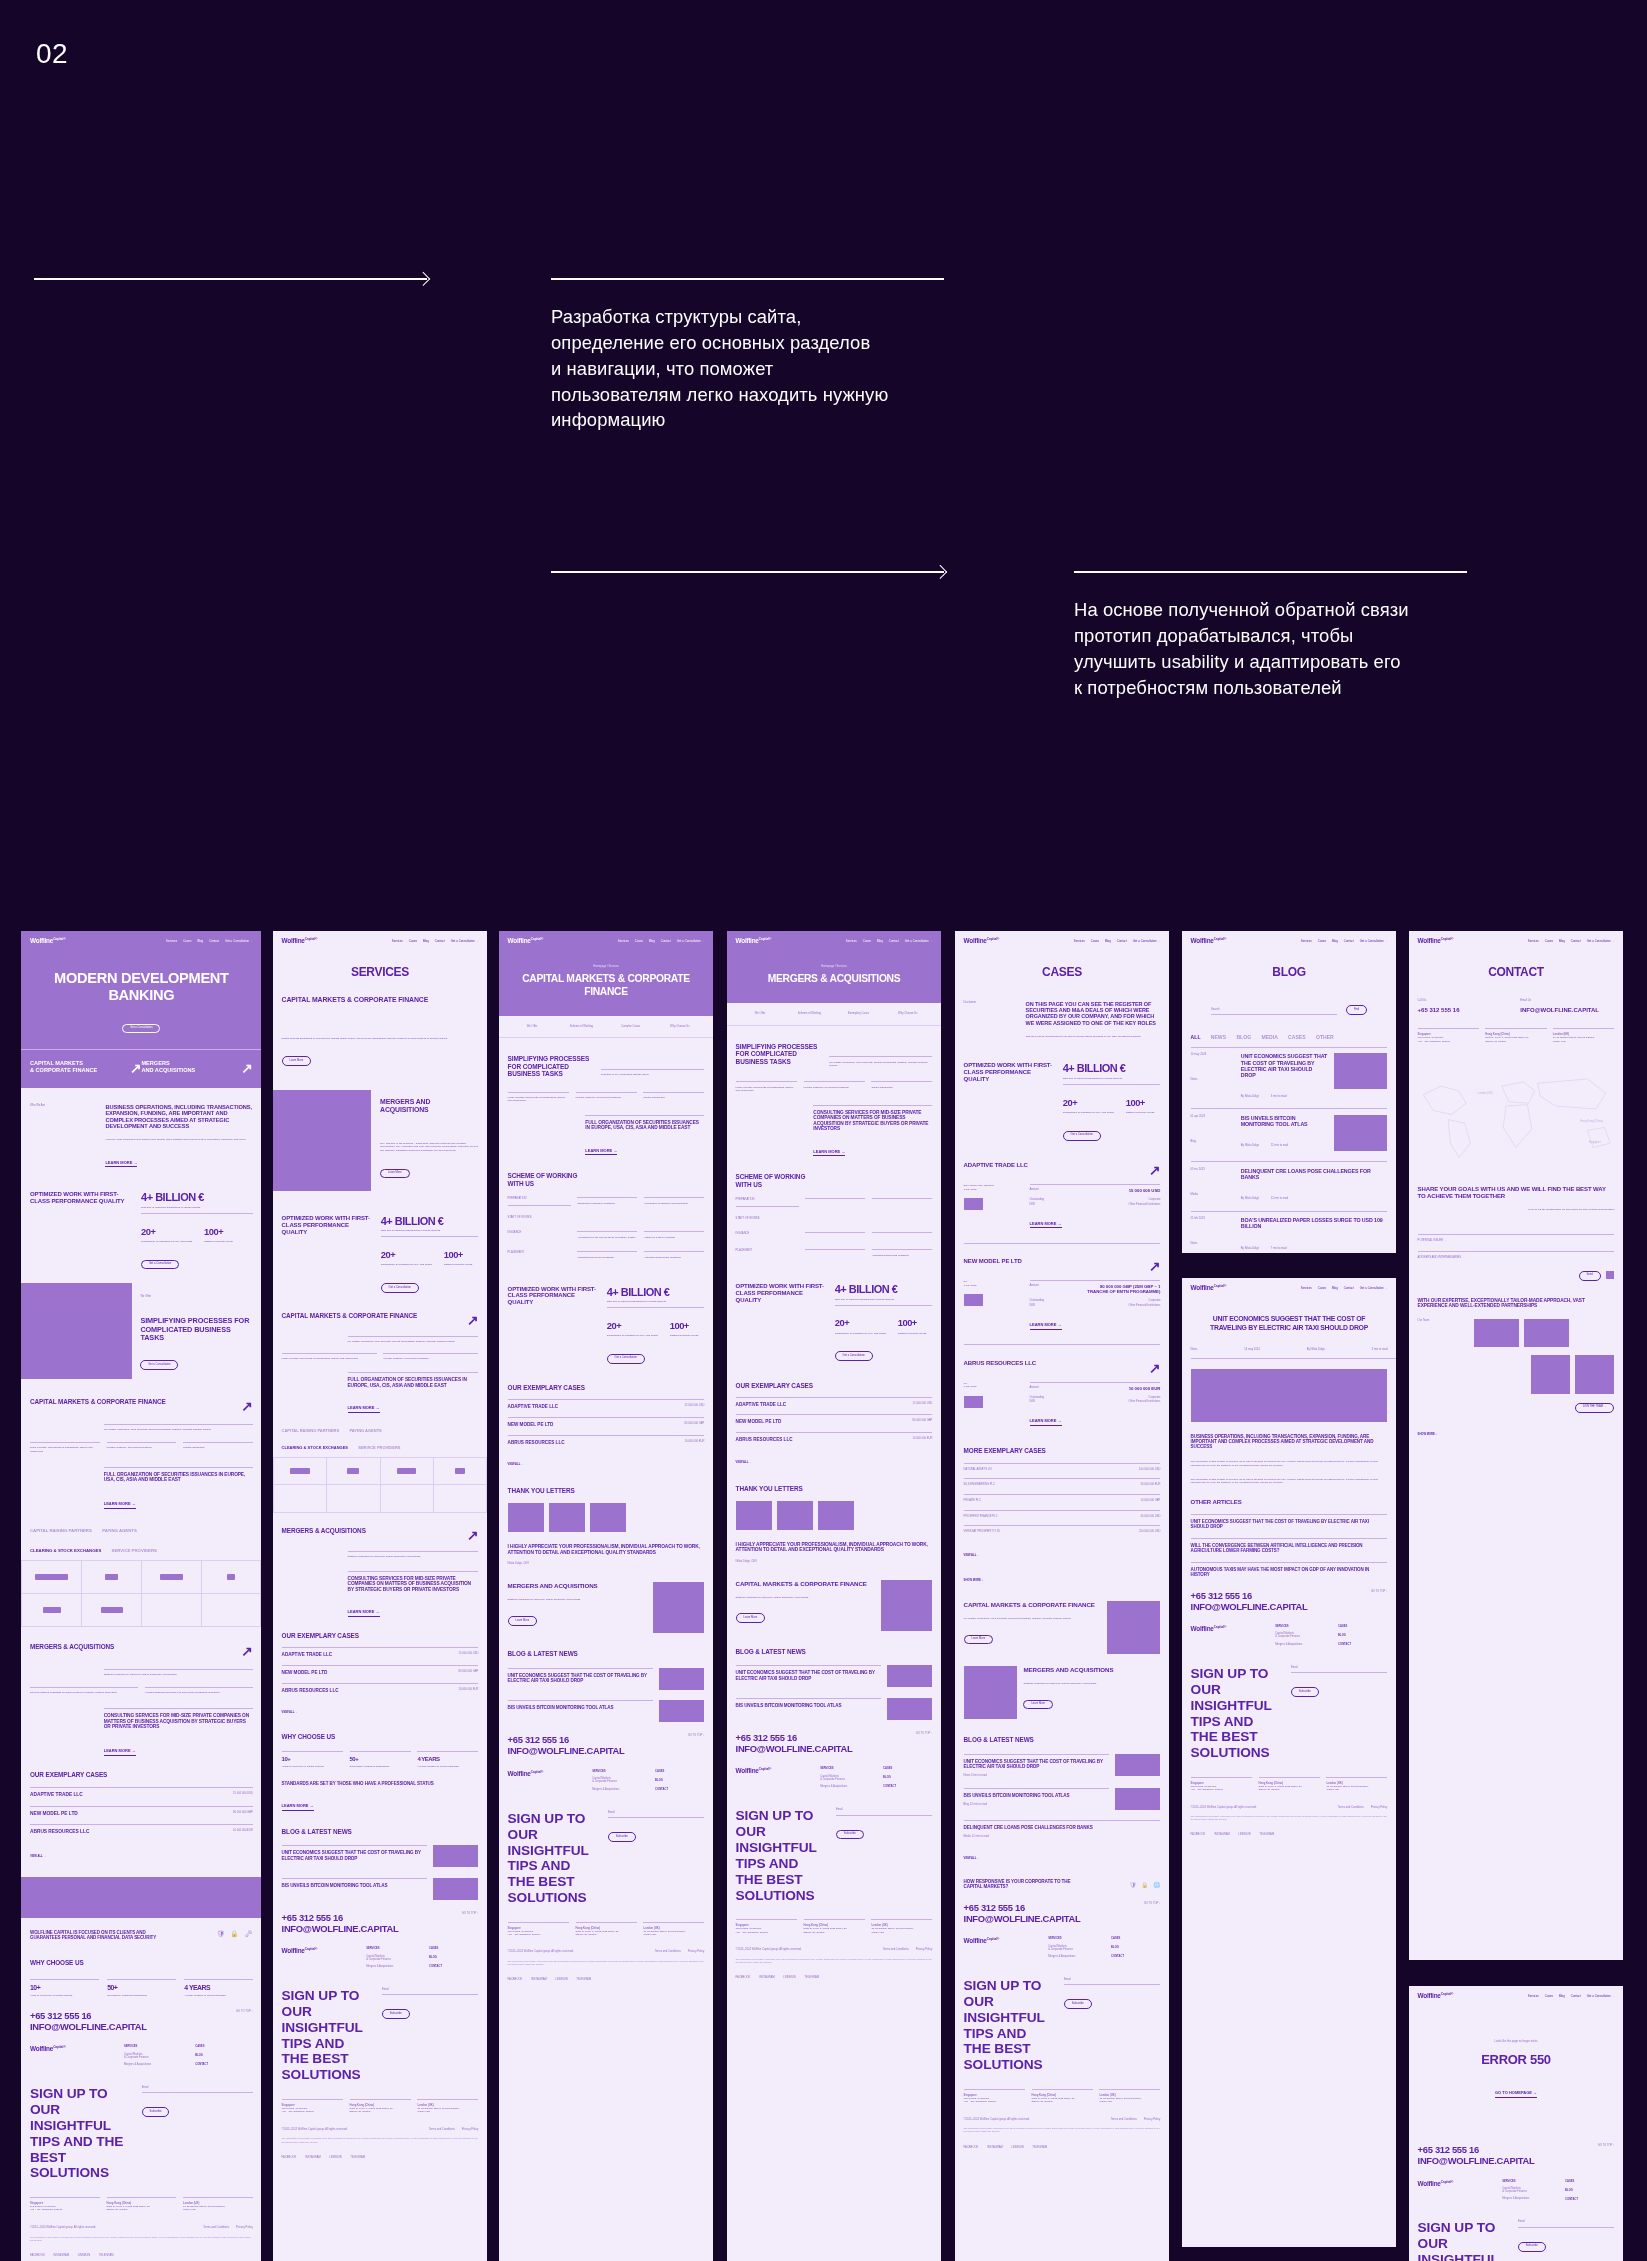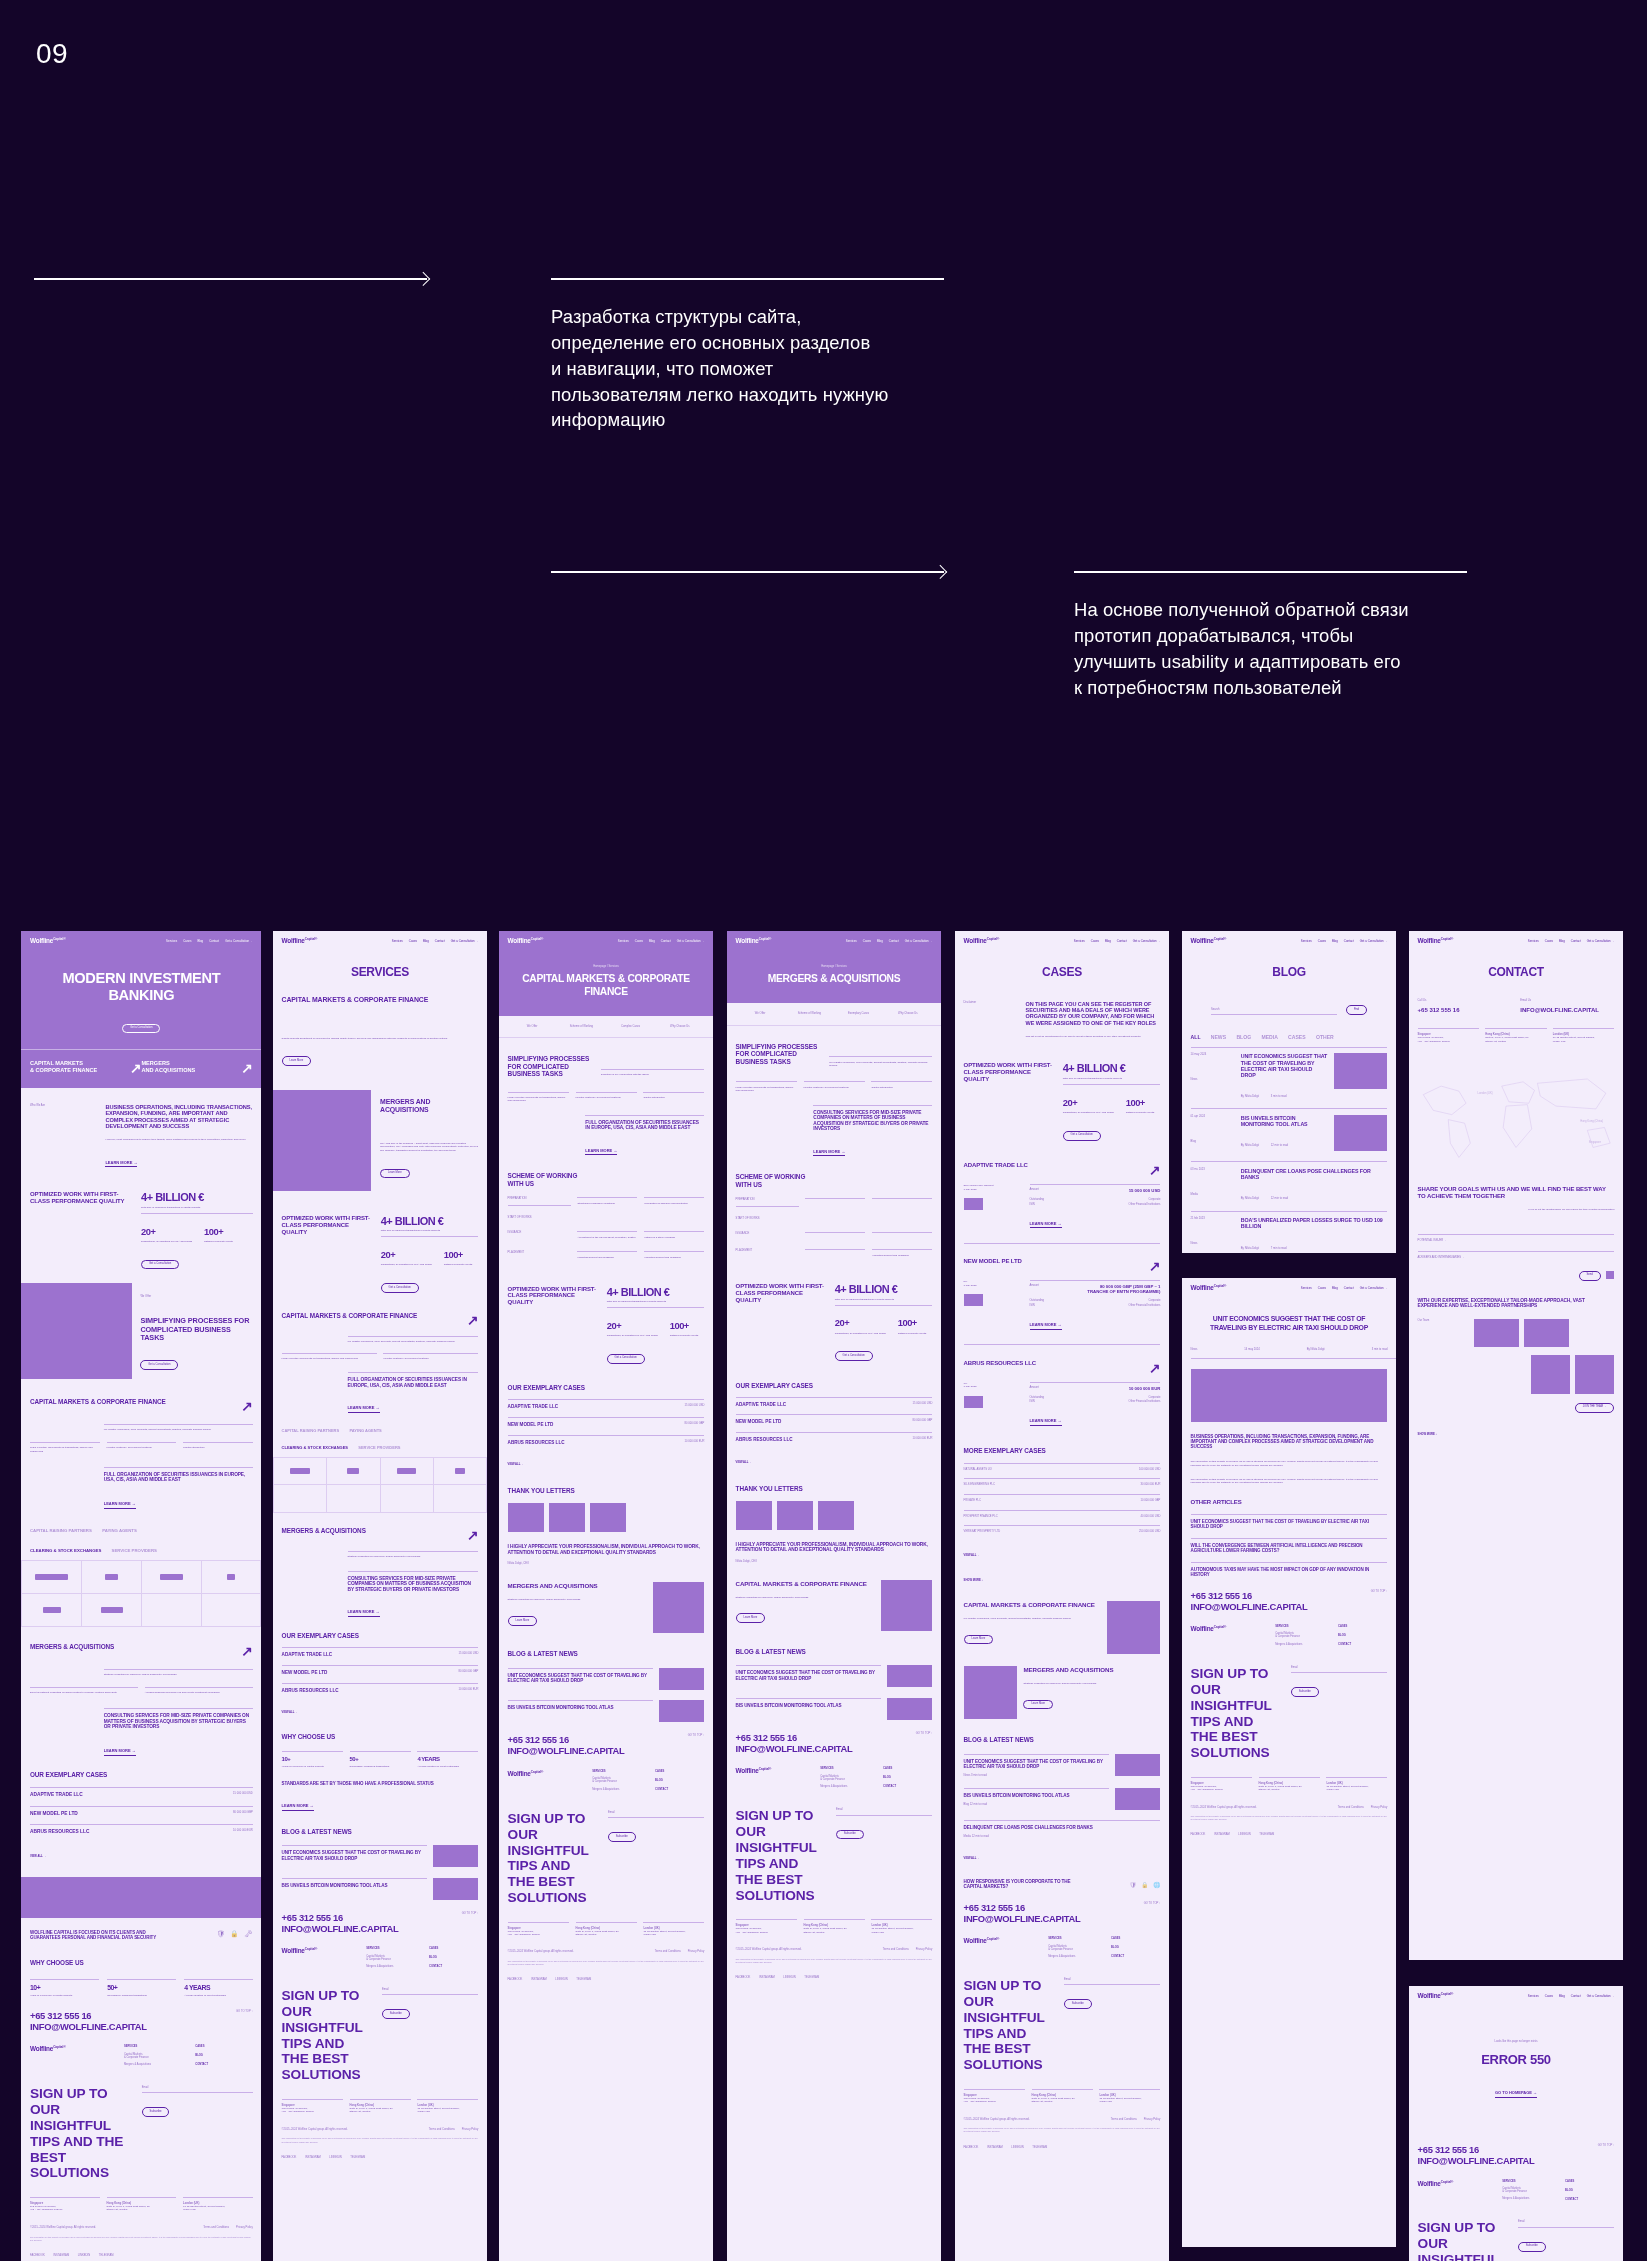--- a/index.html
+++ b/index.html
@@ -77,21 +77,21 @@
   .learn { font-size:4px; font-weight:700; border-bottom:0.6px solid currentColor; display:inline-block; padding-bottom:1.7px;}
   .arw { font-weight:700; }
   .statbig { font-weight:700; letter-spacing:-0.5px; }
   .bar { background:#9c72cf; height:6px; border-radius:0.9px; }
   .gridcell { border-right:0.7px solid #ddcdf1; border-bottom:0.7px solid #ddcdf1; display:flex; align-items:center; justify-content:center; }
 </style>
 </head>
 <body>
 
 <div class="slide-header">
-  <div class="slide-num">09</div>
+  <div class="slide-num">02</div>
 </div>
 
 <div class="steps">
   <div class="step" id="step1">
     <div class="rule arrow"></div>
   </div>
   <div class="step" id="step2">
     <div class="rule"></div>
     <p>Разработка структуры сайта,<br>определение его основных разделов<br>и навигации, что поможет<br>пользователям легко находить нужную<br>информацию</p>
   </div>
@@ -111,21 +111,21 @@
     <div class="logo">Wolfline<sup>Capital®</sup></div>
     <div class="navlinks">
       <span>Services</span>
             <span>Cases</span>
             <span>Blog</span>
             <span>Contact</span>
             <span>Get a Consultation →</span>
     </div>
         </div>
         <div class="hero-pur" style="padding:22px 8.6px 15.4px;margin-top:-0.9px">
-      <div class="page-h1" style="font-size:14.6px;line-height:1.16;color:#fff">MODERN INVESTMENT BANKING</div>
+      <div class="page-h1" style="font-size:14.6px;line-height:1.16;color:#fff">MODERN DEVELOPMENT BANKING</div>
       <div style="text-align:center;margin-top:12px;color:#fff"><span class="pill">Get a Consultation</span></div>
         </div>
     <div class="hero-pur" style="border-top:0.7px solid rgba(255,255,255,.45);display:flex;padding:10.3px 8.6px 12px;color:#fff">
       <div style="flex:1;display:flex;justify-content:space-between">
             <span style="font-size:5.6px;font-weight:700;line-height:1.25">CAPITAL MARKETS<br>&amp; CORPORATE FINANCE</span>
             <span class="arw">↗</span>
           </div>
           <div style="flex:1;display:flex;justify-content:space-between">
             <span style="font-size:5.6px;font-weight:700;line-height:1.25">MERGERS<br>AND ACQUISITIONS</span>
             <span class="arw">↗</span>

